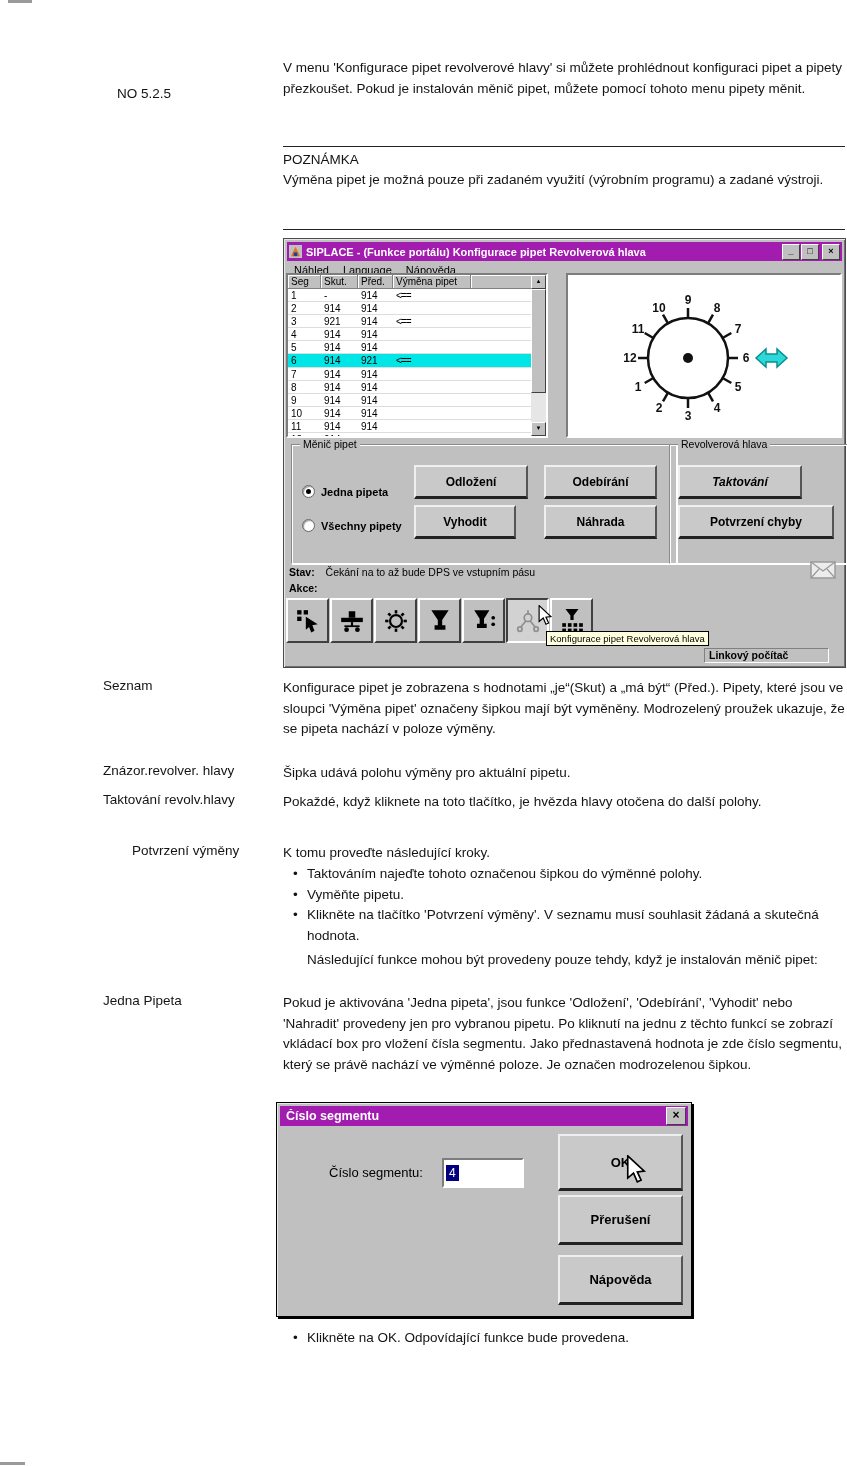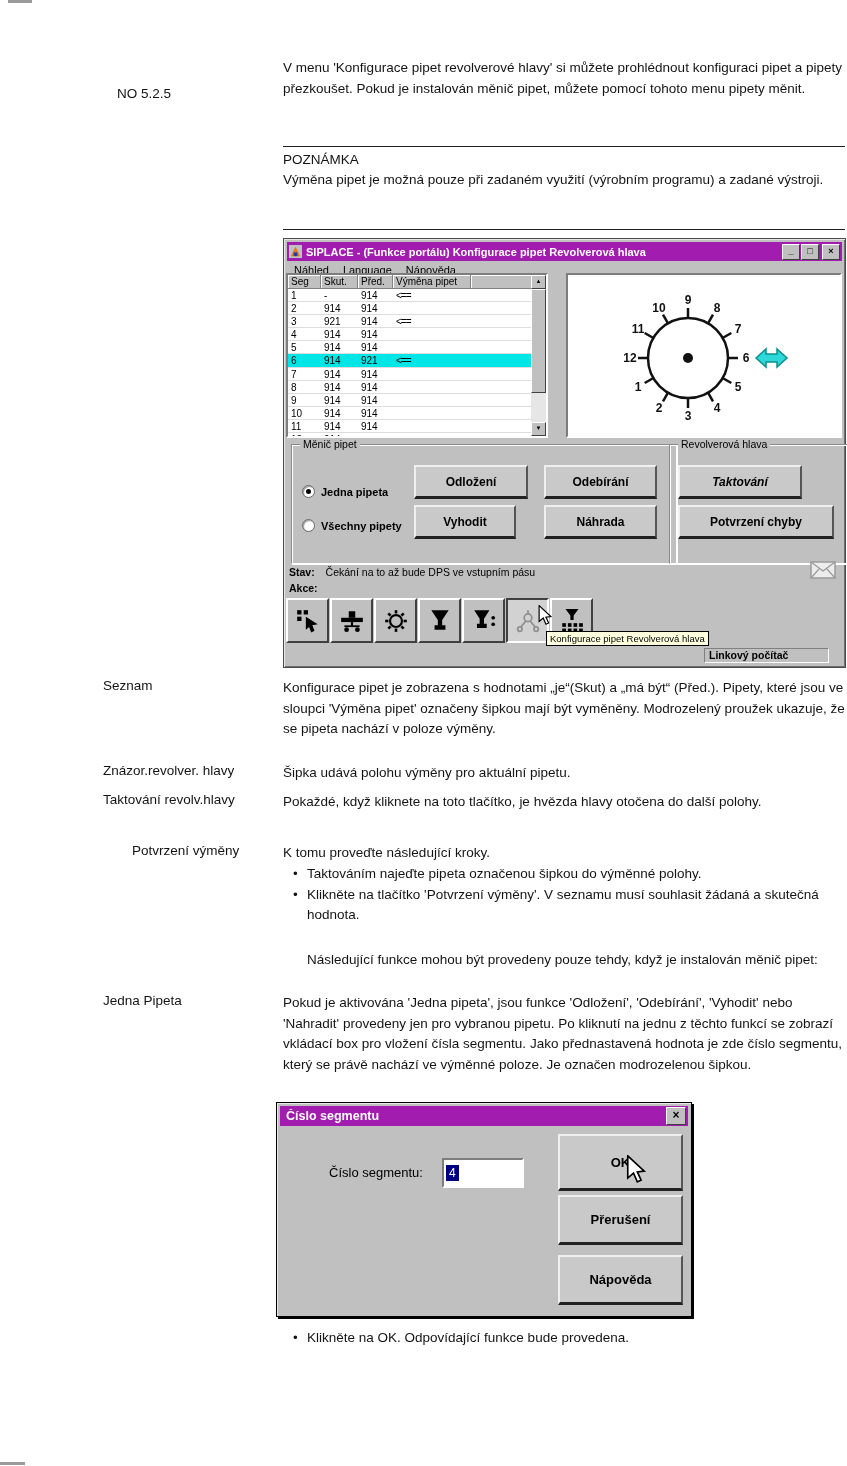--- a/index.html
+++ b/index.html
@@ -359,21 +359,24 @@
 
   <div class="abs doc-label" style="left:103px;top:792px;">Taktování revolv.hlavy</div>
   <div class="abs doc-text" style="left:283px;top:792px;width:566px;">Pokaždé, když kliknete na toto tlačítko, je hvězda hlavy otočena do další polohy.</div>
 
   <div class="abs doc-label" style="left:103px;top:843px;margin-left:29px;">Potvrzení výměny</div>
   <div class="abs doc-text" style="left:283px;top:843px;width:566px;">K tomu proveďte následující kroky.</div>
 
   <div class="abs doc-text" style="left:293px;top:864px;width:552px;">
 
   <div class="bullet-item">
-        <span>Taktováním najeďte pipeta označenou šipkou do výměnné polohy.</span>
+        <span>Taktováním najeďte tohoto označenou šipkou do výměnné polohy.</span>
+      </div>
+      <div class="bullet-item">
+        <span>Vyměňte pipetu.</span>
       </div>
       <div class="bullet-item">
         <span>Klikněte na tlačítko 'Potvrzení výměny'. V seznamu musí souhlasit žádaná a skutečná hodnota.</span>
       </div>
     </div>
   <div class="abs doc-text" style="left:307px;top:950px;width:528px;">Následující funkce mohou být provedeny pouze tehdy, když je instalován měnič pipet:</div>
 
   <div class="abs doc-label" style="left:103px;top:993px;">Jedna Pipeta</div>
   <div class="abs doc-text" style="left:283px;top:993px;width:566px;">Pokud je aktivována 'Jedna pipeta', jsou funkce 'Odložení', 'Odebírání', 'Vyhodit' nebo 'Nahradit' provedeny jen pro vybranou pipetu. Po kliknutí na jednu z těchto funkcí se zobrazí vkládací box pro vložení čísla segmentu. Jako přednastavená hodnota je zde číslo segmentu, který se právě nachází ve výměnné poloze. Je označen modrozelenou šipkou.</div>
 

